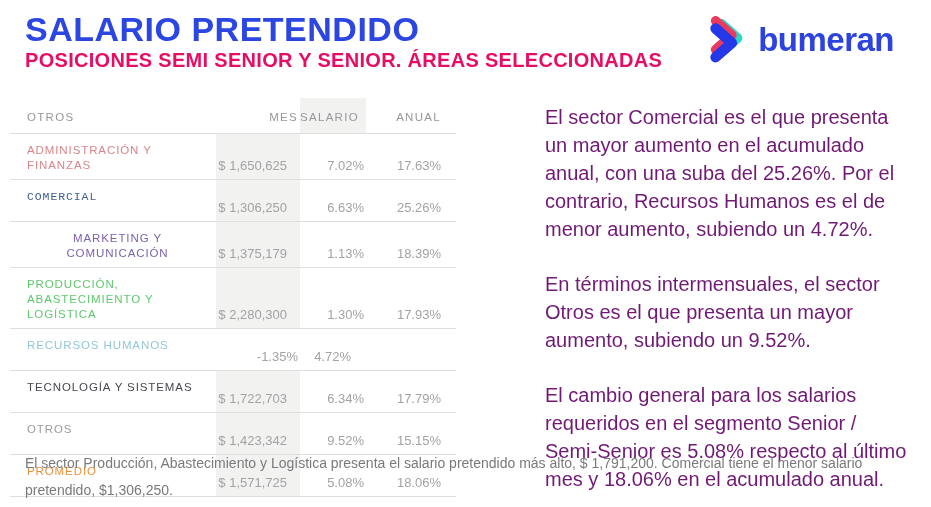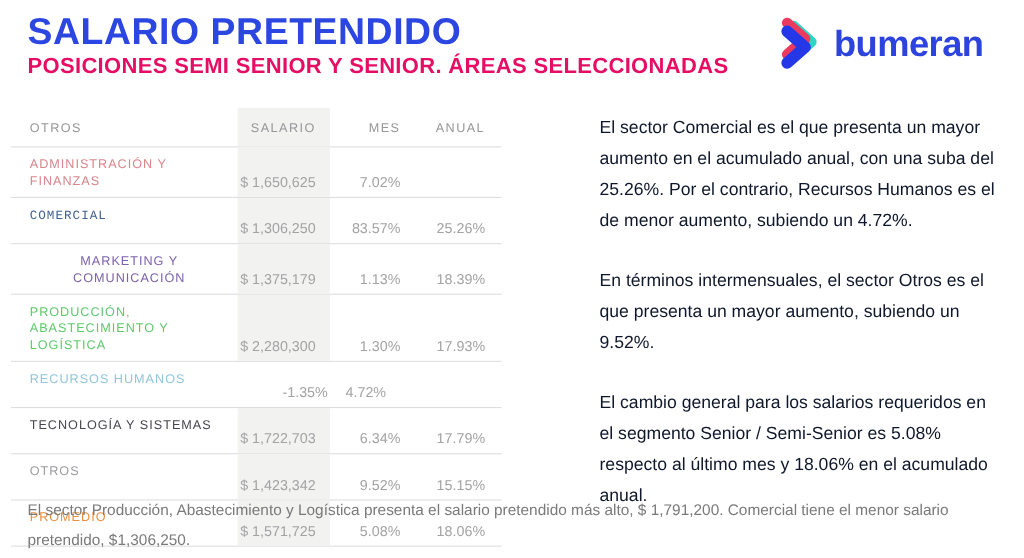--- a/index.html
+++ b/index.html
@@ -59,22 +59,22 @@
   }
   .val-salario{padding-right:13px;}
   .val-mes{padding-right:2px;}
   .val-anual{padding-right:15px;}
   
   .commentary{
     position:absolute;left:545px;top:103px;width:364px;
   }
   .commentary p{
     margin:0 0 27px 0;
-    font-size:16px;line-height:28px;
-    color:#0f172a;
+    font-size:20px;line-height:28px;
+    color:#701a75;
   }
   
   .footnote{
     position:absolute;left:25px;top:450px;width:882px;
     font-size:14px;line-height:27px;color:#7a7a7c;
   }
 </style>
 </head>
 <body>
 
@@ -90,35 +90,36 @@
         <polyline points="9,6 26,21 9,36" fill="none" stroke="#ea3a5e" stroke-width="10" stroke-linecap="round" stroke-linejoin="round"></polyline>
         <polyline points="9,14 26,29 9,44" fill="none" stroke="#2438e8" stroke-width="11" stroke-linecap="round" stroke-linejoin="round"></polyline>
       </svg>
     </span>
     <span class="brand-word">bumeran</span>
   </div>
 
   <div class="salary-table">
     <div class="t-head">
       <div class="th th-area">OTROS</div>
+      <div class="th th-num th-mes">MES</div>
       <div class="th th-num th-salario col-shade">SALARIO</div>
-      <div class="th th-num th-mes">MES</div>
       <div class="th th-num th-anual">ANUAL</div>
     </div>
     <div>
   <div class="t-row">
     <div class="area-cell" style="color: rgb(217, 134, 139);">ADMINISTRACIÓN Y FINANZAS</div>
     <div class="val val-salario col-shade">$ 1,650,625</div>
     <div class="val val-mes">7.02%</div>
+    <div class="val val-anual">17.63%</div>
   </div>
 
   <div class="t-row">
     <div class="area-cell" style="color: rgb(65, 97, 143); font-family: Liberation Mono, monospace;">COMERCIAL</div>
     <div class="val val-salario col-shade">$ 1,306,250</div>
-    <div class="val val-mes">83.57%</div>
+    <div class="val val-mes">6.63%</div>
     <div class="val val-anual">25.26%</div>
   </div>
 
   <div class="t-row">
     <div class="area-cell" style="color: rgb(125, 98, 171); text-align: center;">MARKETING Y COMUNICACIÓN</div>
     <div class="val val-salario col-shade">$ 1,375,179</div>
     <div class="val val-mes">1.13%</div>
     <div class="val val-anual">18.39%</div>
   </div>
 

